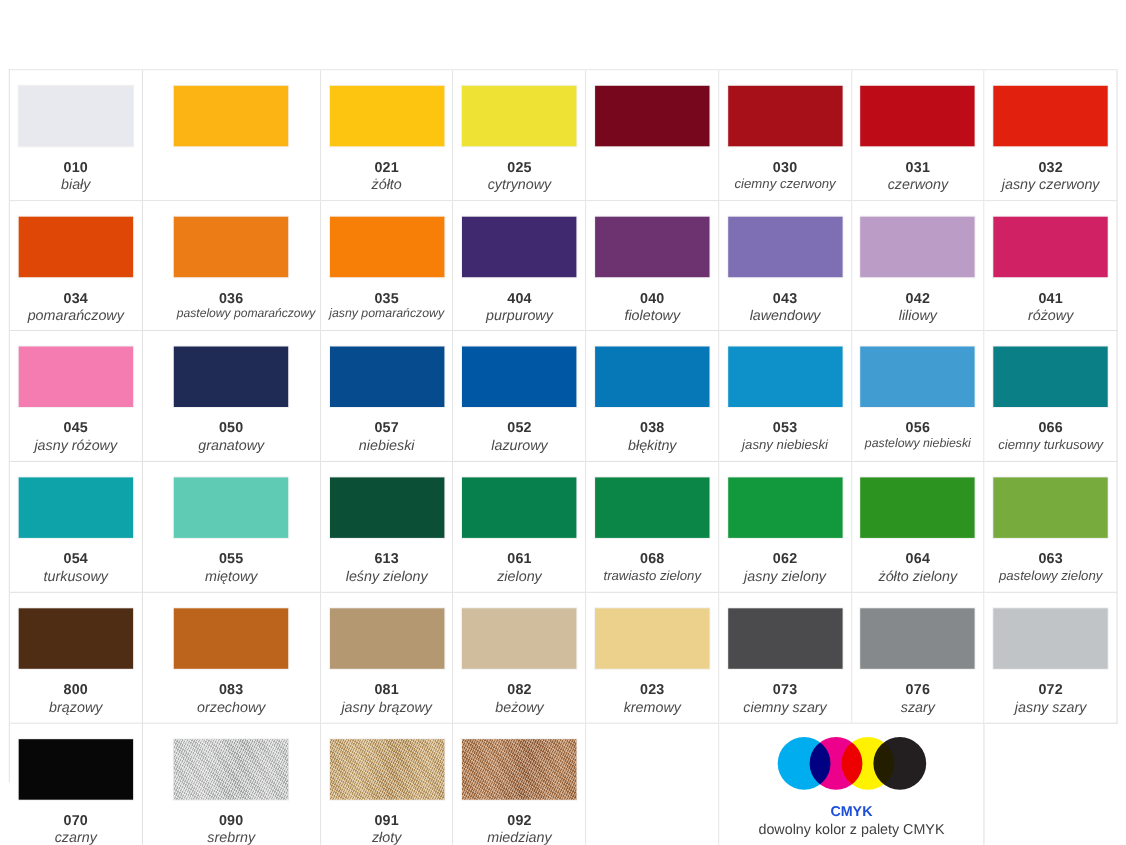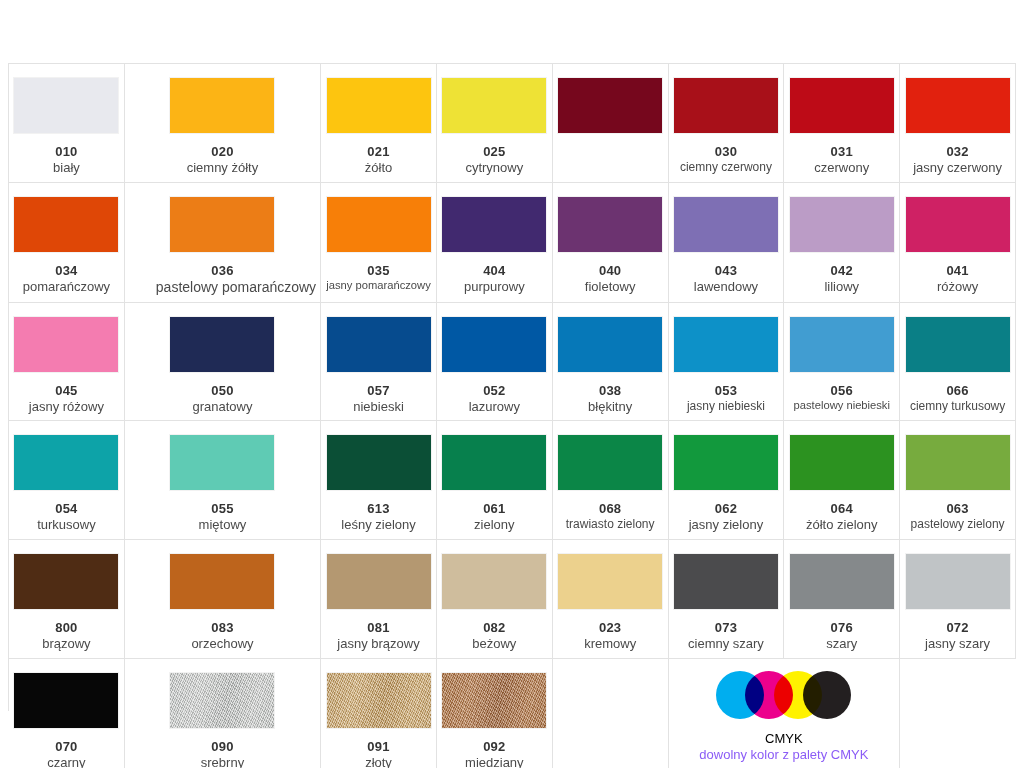--- a/index.html
+++ b/index.html
@@ -97,24 +97,25 @@
     letter-spacing: 0.2px;
   }
 
   .chip-name {
     display: block;
     font-size: 13px;
     font-weight: normal;
     color: #4a4a4a;
     white-space: nowrap;
     transform-origin: center top;
+    font-style: italic;
   }
   .chip-name.shrink-1 { font-size: 12px; }
   .chip-name.shrink-2 { font-size: 11.2px; }
-  .chip-name.shrink-3 { font-size: 14px; margin-left: 27px; }
+  .chip-name.shrink-3 { font-size: 11px; margin-left: 27px; }
 
   
   .cmyk-cell {
     grid-column: span 2;
     display: flex;
     flex-direction: column;
     align-items: center;
     justify-content: flex-start;
     padding-top: 12px;
   }
@@ -139,48 +140,44 @@
   .cmyk-logo .dot-k { left: 87px; background: #231f20; }
 
   .cmyk-labels {
     margin-top: 12px;
     text-align: center;
     line-height: 1.25;
   }
   .cmyk-title {
     display: block;
     font-size: 13px;
-    font-weight: normal;
-    color: #000000;
+    font-weight: bold;
+    color: #1d4ed8;
   }
   .cmyk-sub {
     display: block;
     font-size: 13px;
-    color: #8b5cf6;
+    color: #404040;
     white-space: nowrap;
   }
 </style>
 </head>
 <body>
 
 <div id="palette-page">
   <div id="palette-grid">
       <div class="swatch-cell">
         <div class="chip" style="background: rgb(232, 233, 238);"></div>
         <div class="chip-labels">
           <span class="chip-code">010</span>
           <span class="chip-name ">biały</span>
         </div>
       </div>
       <div class="swatch-cell">
         <div class="chip" style="background: rgb(252, 180, 21);"></div>
-        <div class="chip-labels">
-          <span class="chip-code">020</span>
-          <span class="chip-name ">ciemny żółty</span>
-        </div>
       </div>
       <div class="swatch-cell">
         <div class="chip" style="background: rgb(253, 197, 15);"></div>
         <div class="chip-labels">
           <span class="chip-code">021</span>
           <span class="chip-name ">żółto</span>
         </div>
       </div>
       <div class="swatch-cell">
         <div class="chip" style="background: rgb(238, 226, 53);"></div>

